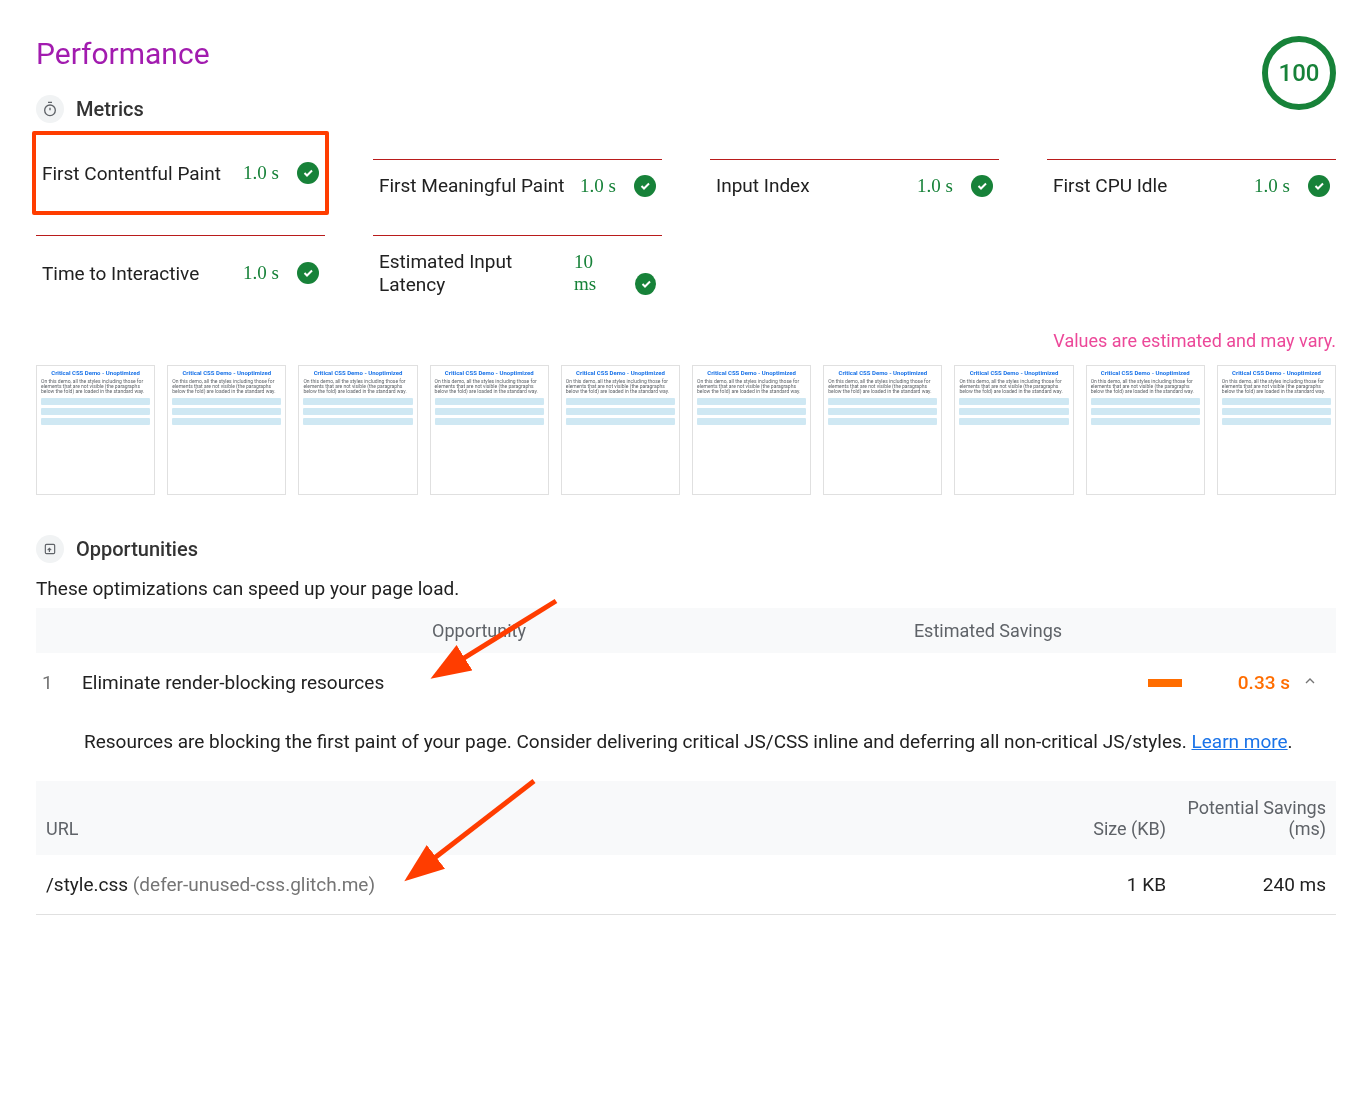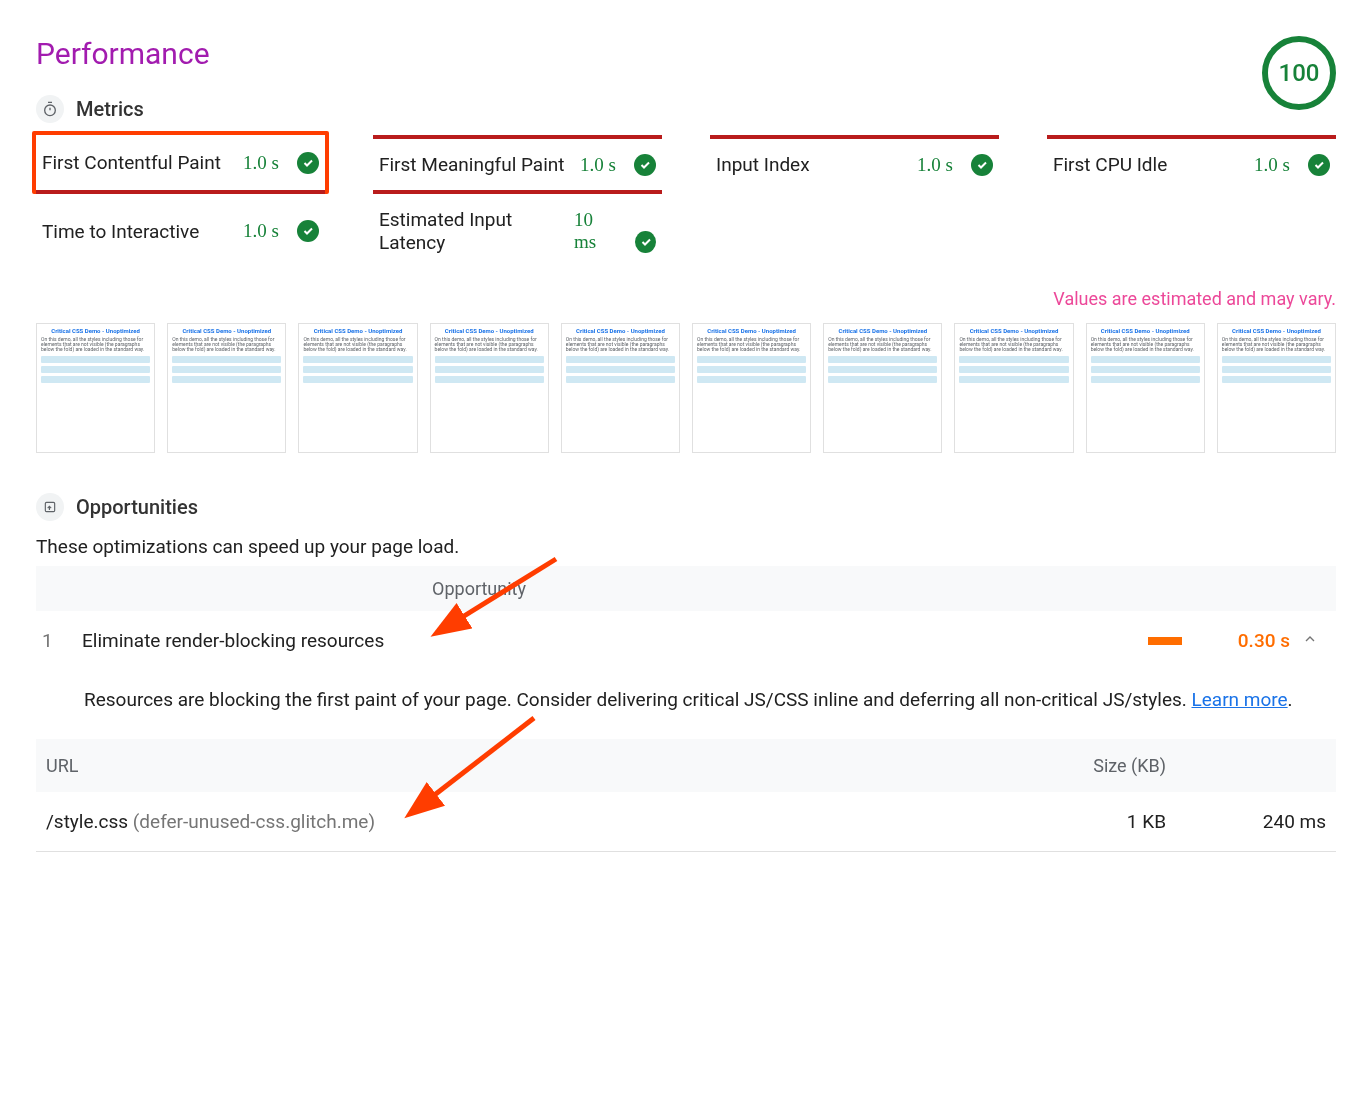--- a/index.html
+++ b/index.html
@@ -5,21 +5,21 @@
 * { box-sizing: border-box; margin: 0; padding: 0; }
 body { font-family: Roboto, "Helvetica Neue", Arial, sans-serif; background: #fff; color: #212121; width: 1372px; }
 .container { padding: 36px 36px 40px; }
 .header-row { display: flex; justify-content: space-between; align-items: flex-start; }
 h1 { font-size: 30px; font-weight: 400; color: #a21caf; margin-bottom: 24px; }
 .score-circle { width: 74px; height: 74px; border-radius: 50%; border: 6px solid #178239; display: flex; align-items: center; justify-content: center; color: #178239; font-size: 24px; font-weight: 500; }
 .section-hdr { display: flex; align-items: center; gap: 12px; margin-bottom: 12px; }
 .section-icon { width: 28px; height: 28px; border-radius: 50%; background: #f1f3f4; display: flex; align-items: center; justify-content: center; color: #5f6368; }
 .section-title { font-size: 20px; font-weight: 500; color: #333; }
 .metrics-grid { display: grid; grid-template-columns: 1fr 1fr 1fr 1fr; column-gap: 48px; }
-.metric-row { display: flex; justify-content: space-between; align-items: center; padding: 14px 6px; border-top: 4px solid #b91c1c; font-size: 19px; }
+.metric-row { display: flex; justify-content: space-between; align-items: center; padding: 14px 6px; border-top: 1px solid #b91c1c; font-size: 19px; margin-top: 24px; }
 .metric-name { color: #212121; }
 .metric-value-wrap { display: flex; align-items: flex-end; gap: 18px; font-family: Liberation Serif, serif; }
 .metric-value { color: #178239; font-weight: 500; }
 .check-icon { width: 22px; height: 22px; border-radius: 50%; background: #178239; display: flex; align-items: center; justify-content: center; color: #fff; }
 .metric-highlight { border: 4px solid #ff3d00; border-radius: 2px; margin: -4px; padding-left: 6px; padding-right: 6px; }
 .footnote { text-align: right; color: #ec4899; font-size: 18px; margin-top: 20px; margin-bottom: 14px; }
 .filmstrip { display: flex; gap: 12px; margin-bottom: 40px; }
 .frame { flex: 1; border: 1px solid #e0e0e0; height: 130px; padding: 4px; font-size: 6px; overflow: hidden; }
 .frame-title { color: #1a73e8; font-weight: 700; text-align: center; margin-bottom: 2px; line-height: 1.1; }
 .frame .blurb { color: #5f6368; font-size: 5px; line-height: 1.05; margin-bottom: 4px; }
@@ -218,28 +218,29 @@
         </svg>
     </div>
     <div class="section-title">Opportunities</div>
   </div>
 
   <div class="opp-desc">These optimizations can speed up your page load.</div>
 
   <div class="opp-table-hdr">
     <div></div>
     <div class="c2">Opportunity</div>
+    <div class="c3">Estimated Savings</div>
     <div></div>
   </div>
 
   <div class="opp-row" style="position:relative;">
     <div class="opp-idx">1</div>
     <div class="opp-name">Eliminate render-blocking resources</div>
     <div class="opp-bar"></div>
-    <div class="opp-time">0.30 s</div>
+    <div class="opp-time">0.33 s</div>
     <div class="chev">
       <svg width="16" height="16" viewBox="0 0 24 24" fill="none" stroke="#757575" stroke-width="2">
           <path d="M6 15l6-6 6 6"></path>
         </svg>
     </div>
     <svg class="arrow-svg arrow" style="left:410px; top:-56px;" width="120" height="80">
       <defs>
           <marker id="ah1" markerWidth="10" markerHeight="10" refX="2" refY="3" orient="auto">
             <path d="M0,0 L0,6 L8,3 z" fill="#ff3d00"></path>
           </marker>
@@ -248,20 +249,21 @@
     </svg>
   </div>
 
   <div class="opp-detail">
     <span>Resources are blocking the first paint of your page. Consider delivering critical JS/CSS inline and deferring all non-critical JS/styles. </span><a href="#">Learn more</a>.
   </div>
 
   <div class="res-hdr">
     <div class="rh1">URL</div>
     <div class="rh2">Size (KB)</div>
+    <div class="rh3">Potential Savings (ms)</div>
   </div>
 
   <div class="res-row" style="position:relative;">
     <div class="res-url">
       <span class="path">/style.css</span>
       <span> </span>
       <span class="host">(defer-unused-css.glitch.me)</span>
     </div>
     <div class="rc2">1 KB</div>
     <div class="rc3">240 ms</div>

